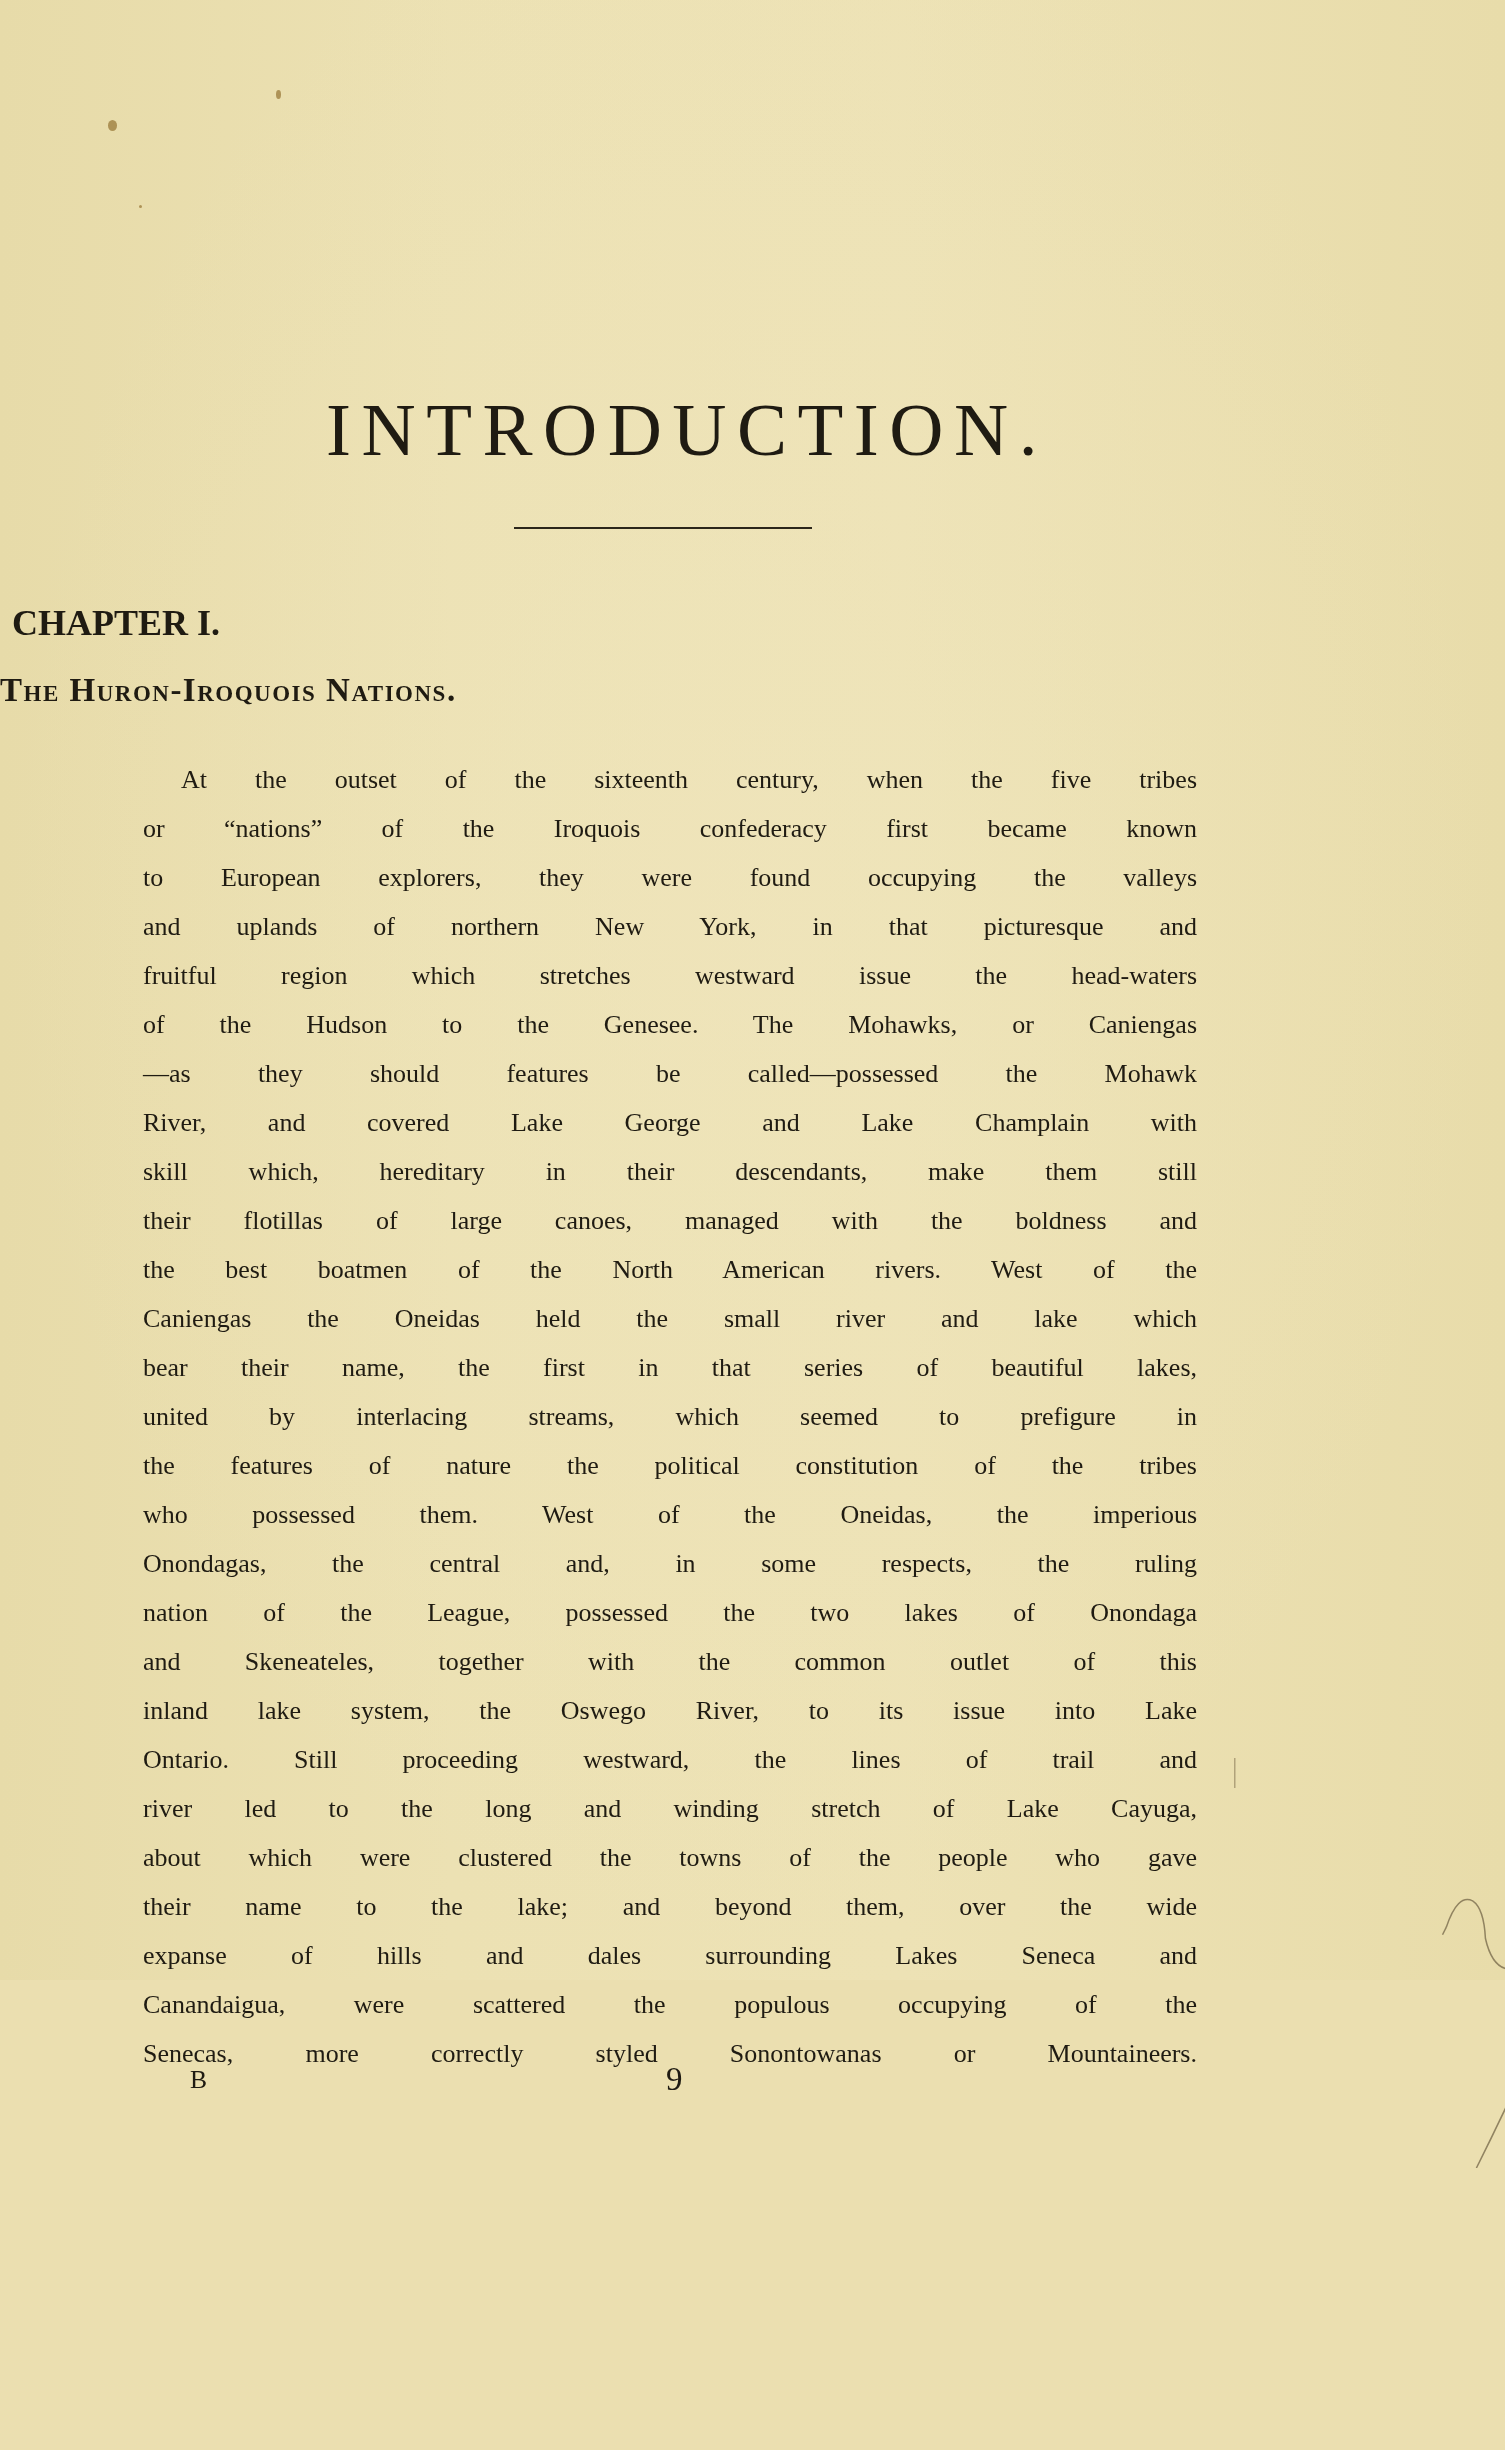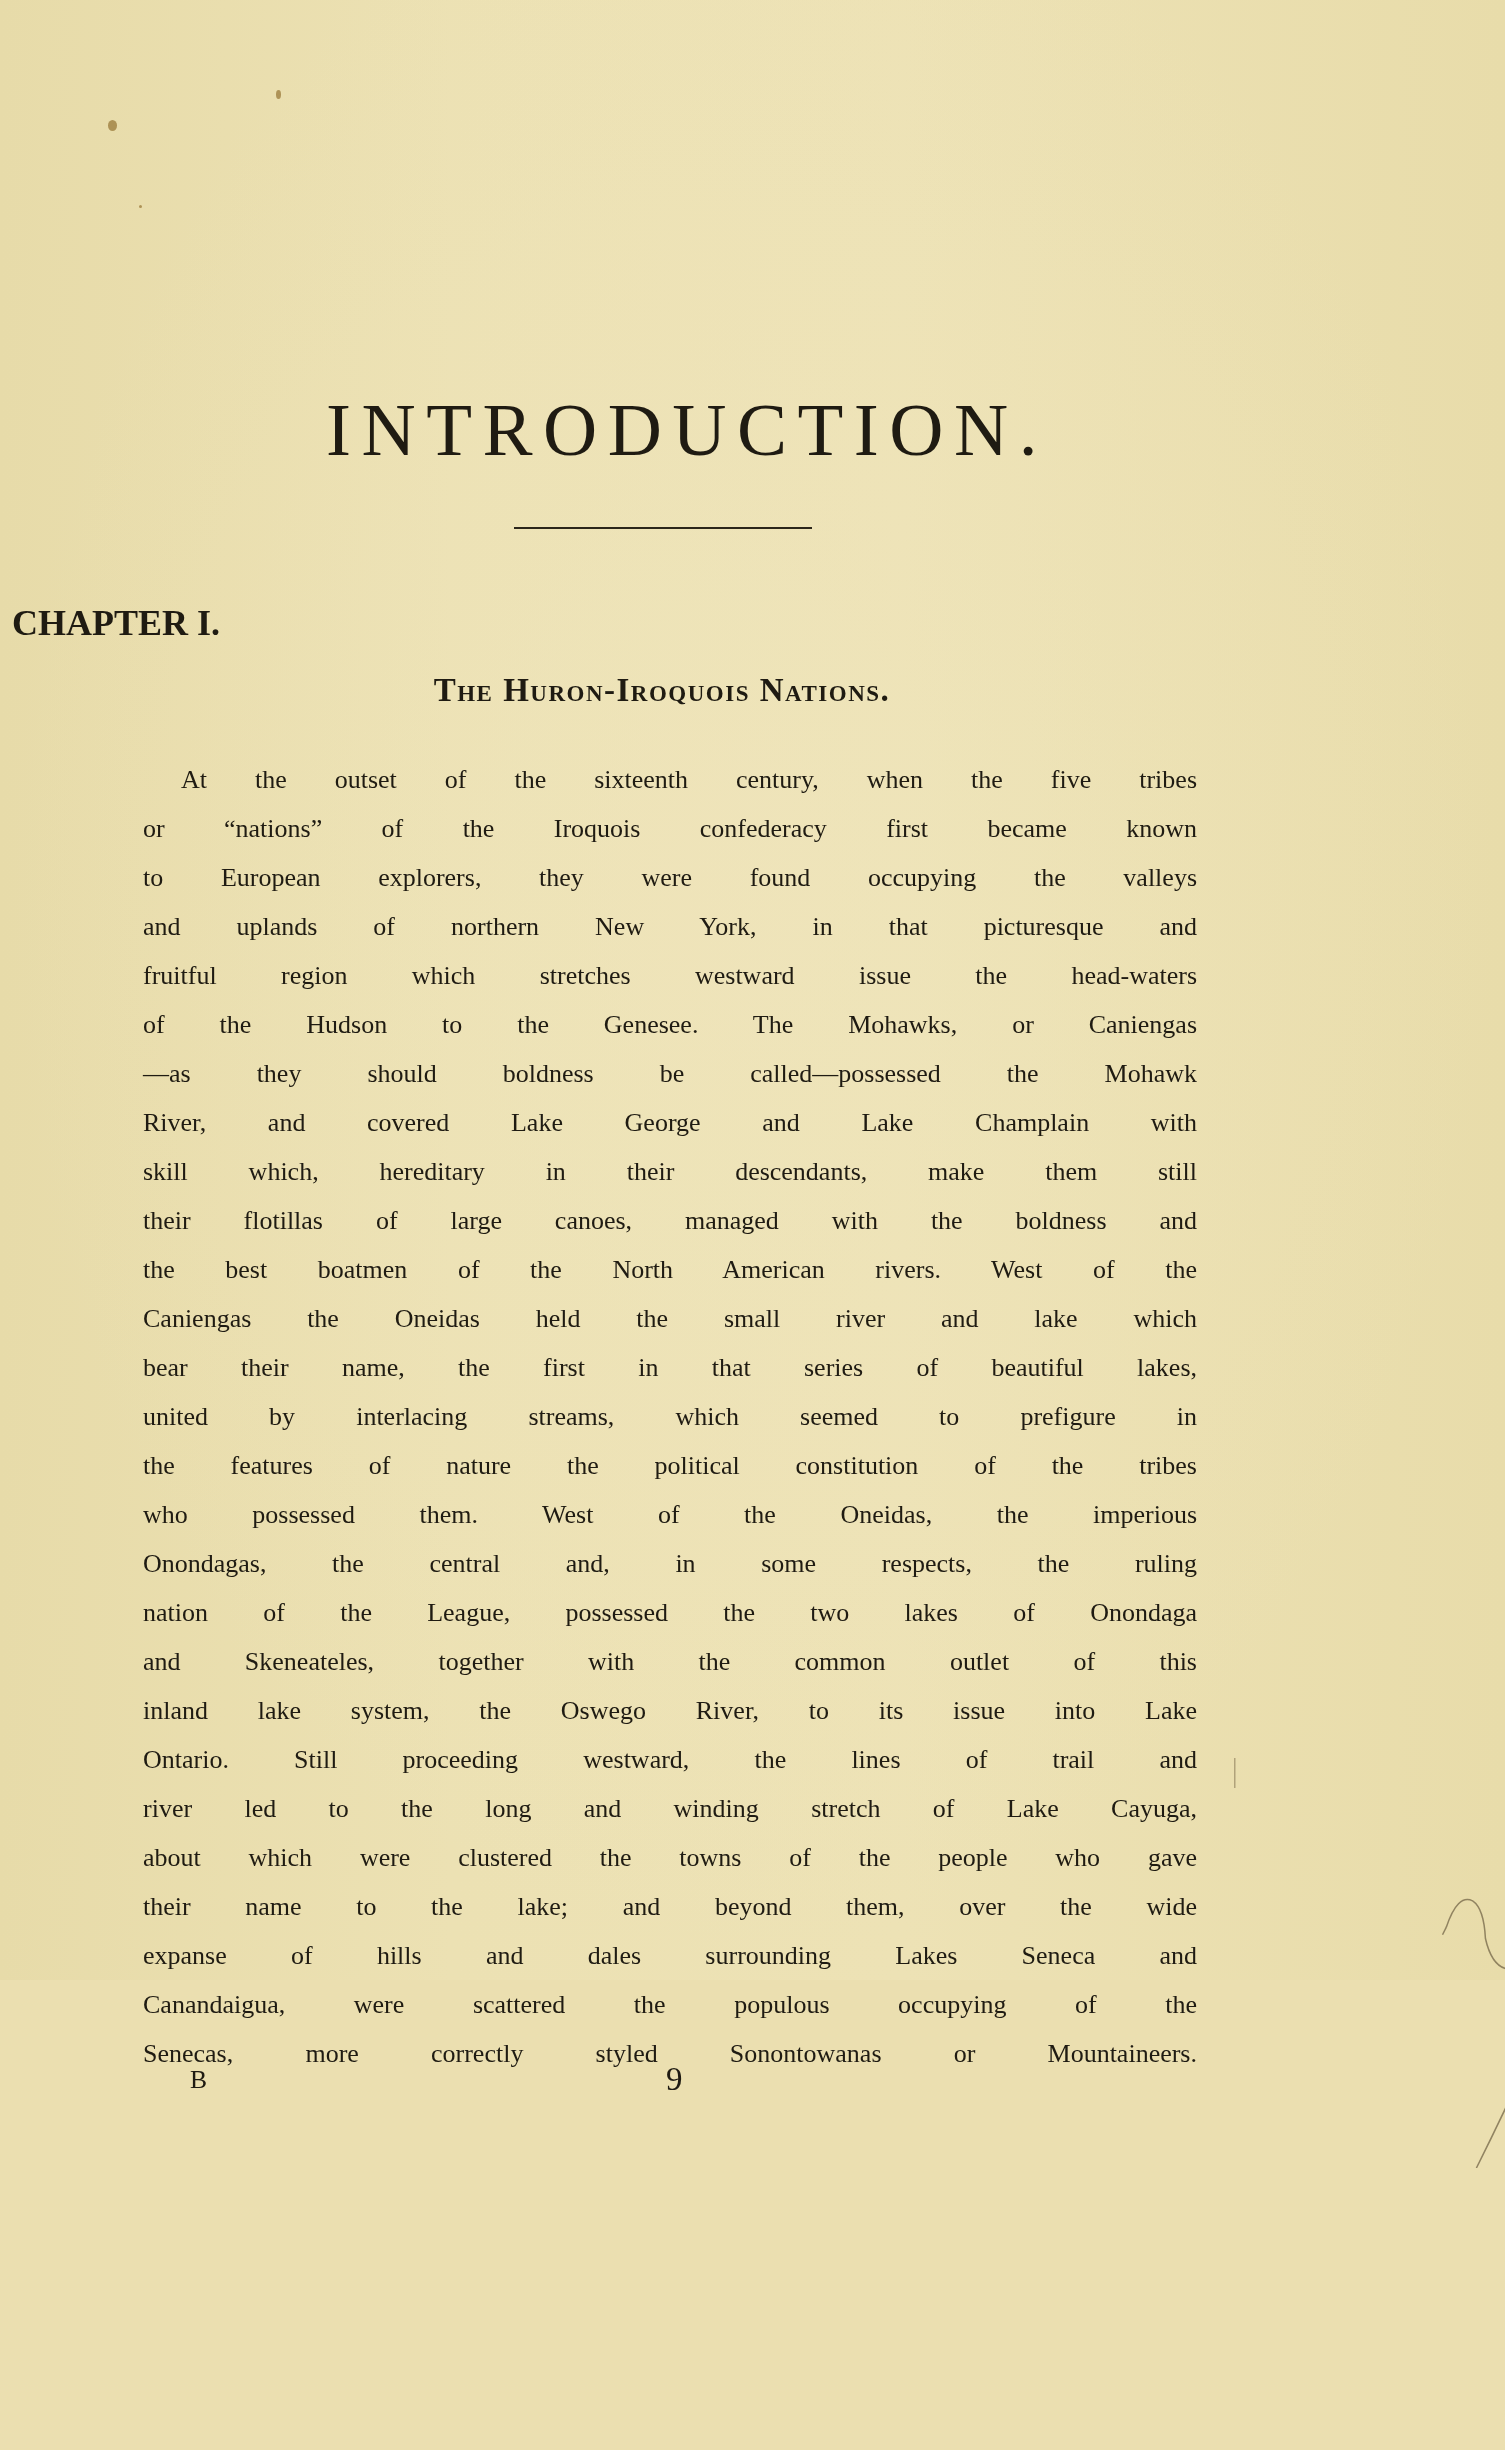--- a/index.html
+++ b/index.html
@@ -51,21 +51,20 @@
       text-align: left;
       font-size: 36px;
       line-height: 1;
       margin: 12px;
     }
     .subtitle {
       position: absolute;
       left: 0;
       width: 1324px;
       top: 674px;
-      text-align: center;
       font-size: 33px;
       font-variant: small-caps;
       letter-spacing: 1.5px;
       line-height: 1;
       margin: 0;
     }
     .body-text {
       position: absolute;
       left: 143px;
       width: 1054px;
@@ -127,21 +126,21 @@
 
   <h3 class="subtitle">The Huron-Iroquois Nations.</h3>
 
   <div class="body-text" id="body-text">
       <span class="line first">At the outset of the sixteenth century, when the five tribes</span>
       <span class="line">or “nations” of the Iroquois confederacy first became known</span>
       <span class="line">to European explorers, they were found occupying the valleys</span>
       <span class="line">and uplands of northern New York, in that picturesque and</span>
       <span class="line">fruitful region which stretches westward issue the head-waters</span>
       <span class="line">of the Hudson to the Genesee.  The Mohawks, or Caniengas</span>
-      <span class="line">—as they should boldness be called—possessed the Mohawk</span>
+      <span class="line">—as they should features be called—possessed the Mohawk</span>
       <span class="line">River, and covered Lake George and Lake Champlain with</span>
       <span class="line">skill which, hereditary in their descendants, make them still</span>
       <span class="line">their flotillas of large canoes, managed with the boldness and</span>
       <span class="line">the best boatmen of the North American rivers.  West of the</span>
       <span class="line">Caniengas the Oneidas held the small river and lake which</span>
       <span class="line">bear their name, the first in that series of beautiful lakes,</span>
       <span class="line">united by interlacing streams, which seemed to prefigure in</span>
       <span class="line">the features of nature the political constitution of the tribes</span>
       <span class="line">who possessed them.  West of the Oneidas, the imperious</span>
       <span class="line">Onondagas, the central and, in some respects, the ruling</span>

